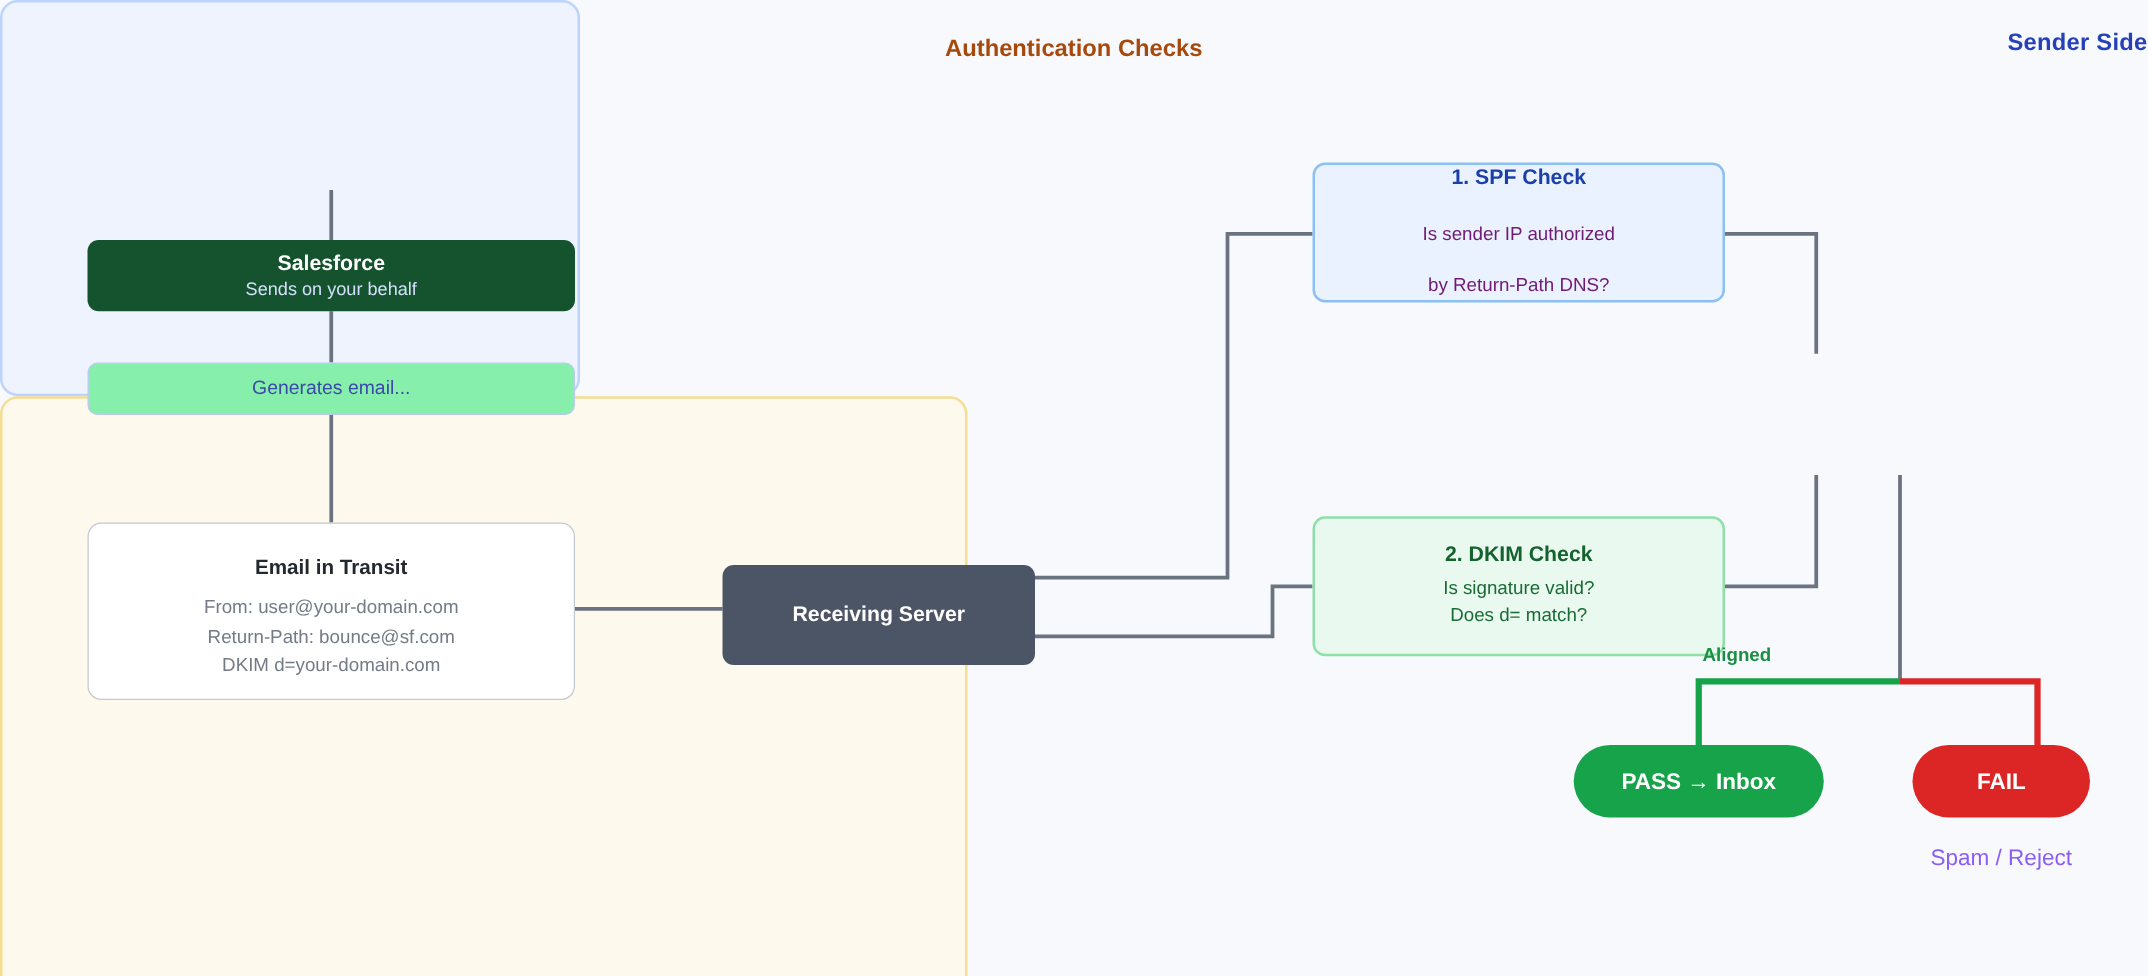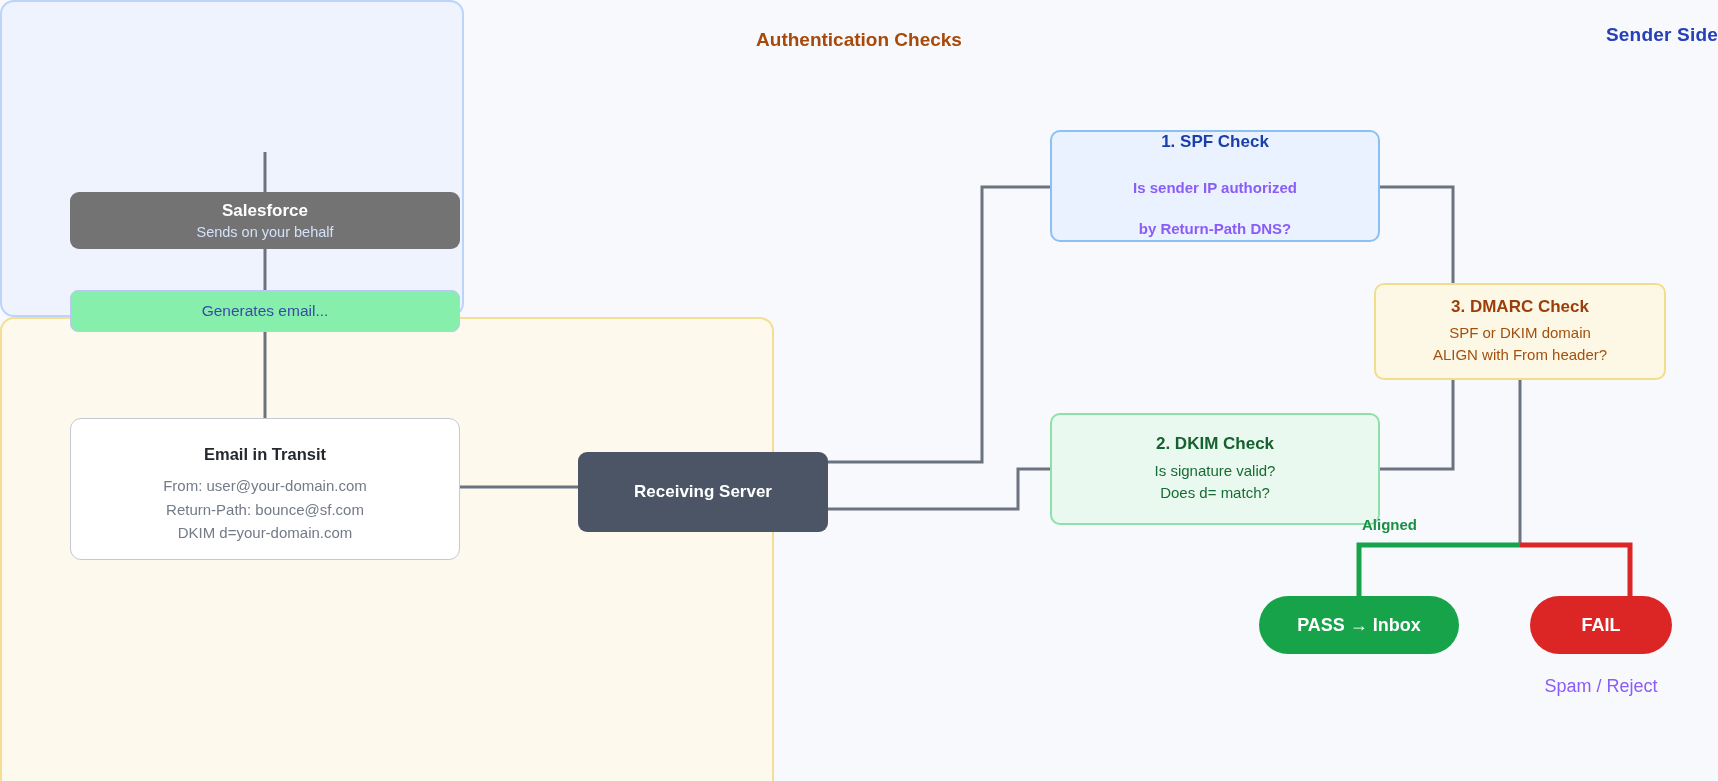--- a/index.html
+++ b/index.html
@@ -69,21 +69,21 @@
     color: #ffffff;
   }
   #your-domain .line1 { font-size: 17px; font-weight: bold; }
   #your-domain .line2 { font-size: 14.5px; color: #b9cae6; margin-top: 3px; }
 
   #salesforce {
     left: 70px;
     top: 192px;
     width: 390px;
     height: 57px;
-    background: #737373;
+    background: #14532d;
     border-radius: 9px;
     color: #ffffff;
   }
   #salesforce .line1 { font-size: 17px; font-weight: bold; }
   #salesforce .line2 { font-size: 14.5px; color: #d3e0fb; margin-top: 3px; }
 
   #generates-email {
     left: 70px;
     top: 290px;
     width: 390px;
@@ -158,21 +158,21 @@
     top: 130px;
     width: 330px;
     height: 112px;
     background: #e9f2fe;
     border: 2px solid #8cc0f5;
     border-radius: 10px;
     color: #1b3fa8;
     gap: 19px;
   }
   #spf-check .title { font-size: 17px; font-weight: bold; margin-bottom: 6px; }
-  #spf-check .sub { font-size: 15px; line-height: 22px; color: #8b5cf6; font-weight: bold; }
+  #spf-check .sub { font-size: 15px; line-height: 22px; color: #701a75; }
 
   #dkim-check {
     left: 1050px;
     top: 413px;
     width: 330px;
     height: 112px;
     background: #eaf9ef;
     border: 2px solid #8ee0a8;
     border-radius: 10px;
     color: #14622e;
@@ -298,25 +298,20 @@
     <div class="sub">Is sender IP authorized</div>
     <div class="sub">by Return-Path DNS?</div>
   </div>
 
   <div id="dkim-check" class="node">
     <div class="title">2. DKIM Check</div>
     <div class="sub">Is signature valid?</div>
     <div class="sub">Does d= match?</div>
   </div>
 
-  <div id="dmarc-check" class="node">
-    <div class="title">3. DMARC Check</div>
-    <div class="sub">SPF or DKIM domain</div>
-    <div class="sub">ALIGN with From header?</div>
-  </div>
 
   <div id="aligned-label">Aligned</div>
 
   <div id="pass-node" class="node">
     <div>PASS → Inbox</div>
   </div>
 
   <div id="fail-node" class="node">
     <div>FAIL</div>
   </div>

